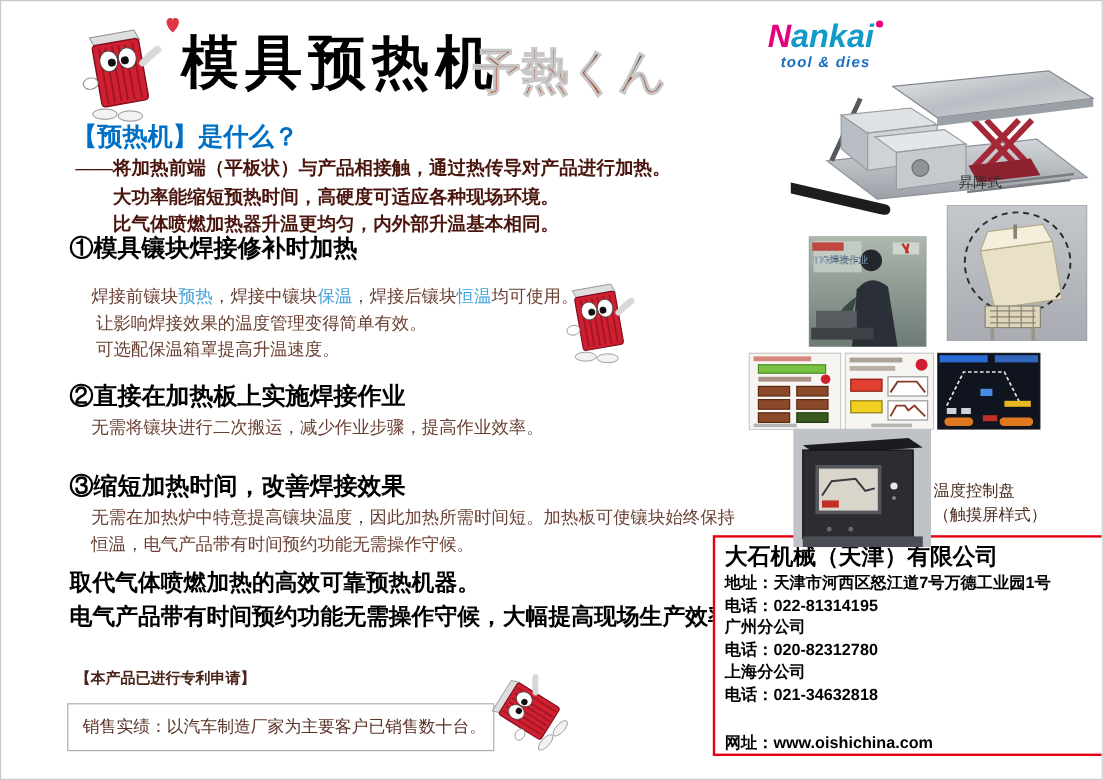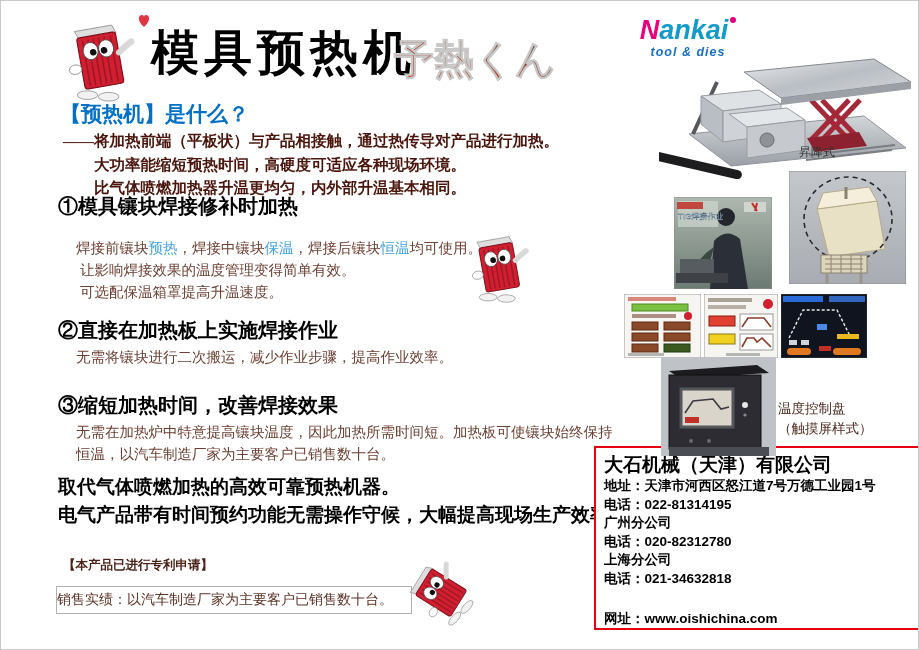--- a/index.html
+++ b/index.html
@@ -29,22 +29,22 @@
 
   
   .sec-heading{font-size:20px;font-weight:bold;color:#000;white-space:nowrap;}
   .sec-body{font-size:14.5px;color:var(--body-maroon,#6b4034);line-height:22px;white-space:nowrap;}
   .term{color:var(--term-blue,#41a0dc);}
 
   .strong-lines{left:57px;top:472px;font-size:19px;font-weight:bold;color:#000;line-height:28px;white-space:nowrap;}
 
   .patent{left:62px;top:556px;font-size:12.5px;font-weight:bold;color:var(--patent-brown,#4a2418);}
   .sales-box{
-    left:55px;top:585px;width:356px;height:28px;border:1px solid #b0b0b0;
-    display:flex;align-items:center;box-sizing:border-box;
+    left:55px;top:585px;width:356px;height:40px;border:1px solid #b0b0b0;
+    display:flex;align-items:center;padding-left:12px;box-sizing:border-box;
     font-size:14px;color:#5a3226;white-space:nowrap;
   }
 
   
   .photo{display:block;}
   .machine-photo{left:658px;top:53px;}
   .weld-photo{left:673px;top:196px;}
   .cover-photo{left:788px;top:170px;}
   .screen1{left:623px;top:293px;}
   .screen2{left:703px;top:293px;}
@@ -179,21 +179,21 @@
         <use href="#mascot"></use>
       </svg>
   </span>
 
   <div class="abs sec-heading" style="left:57px;top:316px">②直接在加热板上实施焊接作业</div>
   <div class="abs sec-body" style="left:75px;top:345px">无需将镶块进行二次搬运，减少作业步骤，提高作业效率。</div>
 
   <div class="abs sec-heading" style="left:57px;top:391px">③缩短加热时间，改善焊接效果</div>
   <div class="abs sec-body" style="left:75px;top:420px">
     <div>无需在加热炉中特意提高镶块温度，因此加热所需时间短。加热板可使镶块始终保持</div>
-    <div>恒温，以汽车制造厂家为主要客户已销售数十台。</div>
+    <div>恒温，电气产品带有时间预约功能无需操作守候。</div>
   </div>
 
   <span class="abs photo weld-photo">
     <svg width="98" height="92" viewBox="0 0 98 92">
       <defs>
         <linearGradient id="weldbg" x1="0" y1="0" x2="0" y2="1">
           <stop offset="0" stop-color="#aeb8ae"></stop>
             <stop offset="1" stop-color="#6c7a74"></stop>
         </linearGradient>
       </defs>

